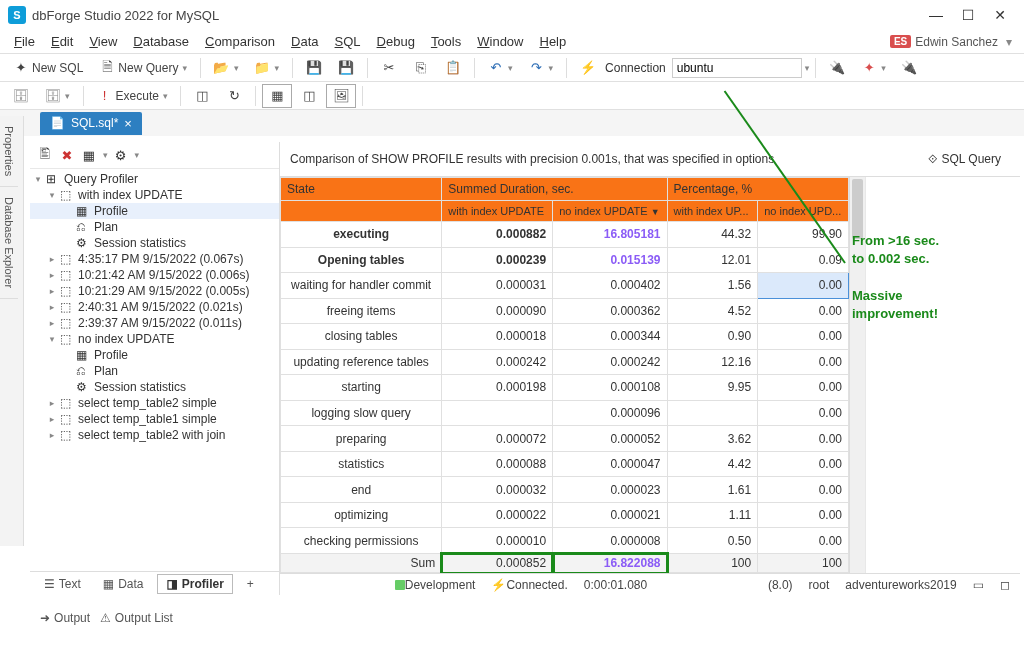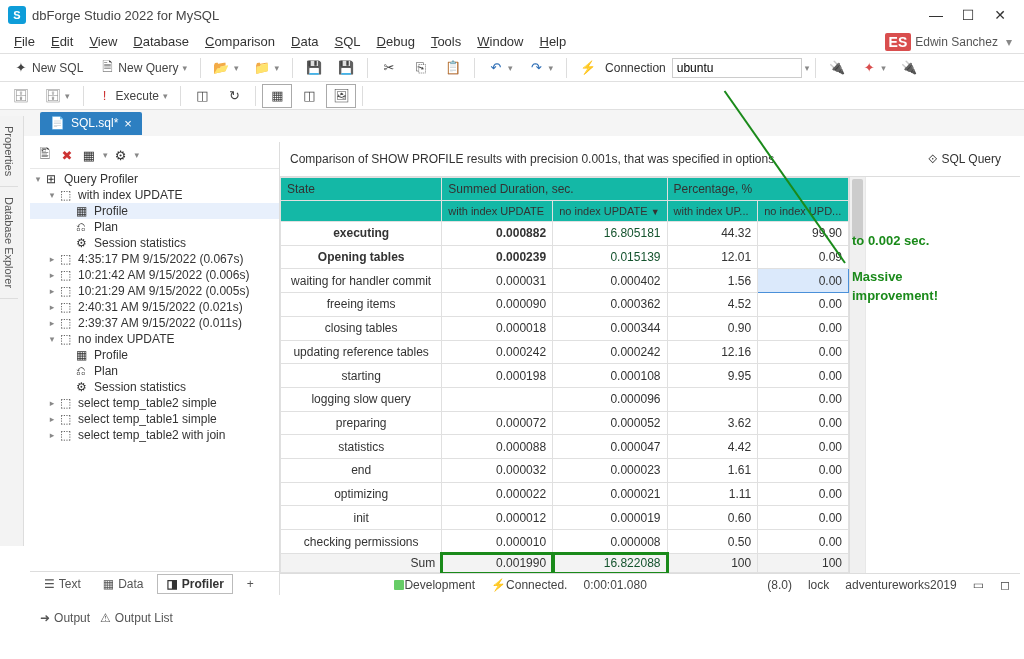--- a/index.html
+++ b/index.html
@@ -10,21 +10,21 @@
 .app-icon { width: 18px; height: 18px; background: #0e9dd9; border-radius: 3px; display: flex; align-items: center; justify-content: center; color: #fff; font-weight: bold; font-size: 11px; margin-right: 6px; }
 .title-text { font-size: 13px; color: #444; }
 .title-spacer { flex: 1; }
 .win-btn { width: 32px; height: 24px; display: flex; align-items: center; justify-content: center; font-size: 14px; cursor: pointer; }
 
 
 .menu-bar { display: flex; align-items: center; padding: 2px 6px; height: 24px; border-bottom: 1px solid #e0e0e0; }
 .menu-item { padding: 2px 8px; cursor: pointer; font-size: 13px; color: #333; }
 .menu-item:first-letter { text-decoration: underline; }
 .menu-spacer { flex: 1; }
-.user-badge { background: #d94e4e; color: #fff; padding: 1px 4px; border-radius: 2px; font-size: 14px; font-weight: bold; margin-right: 4px; }
+.user-badge { background: #d94e4e; color: #fff; padding: 1px 4px; border-radius: 2px; font-size: 10px; font-weight: bold; margin-right: 4px; }
 .user-name { color: #555; margin-right: 8px; }
 .dropdown-arrow { color: #888; margin-right: 6px; }
 
 
 .toolbar { display: flex; align-items: center; padding: 2px 6px; height: 28px; border-bottom: 1px solid #e0e0e0; gap: 2px; }
 .tb-btn { display: flex; align-items: center; gap: 3px; padding: 3px 6px; cursor: pointer; border: 1px solid transparent; font-size: 12px; color: #444; }
 .tb-ico { width: 16px; height: 16px; display: inline-flex; align-items: center; justify-content: center; font-size: 13px; }
 .tb-sep { width: 1px; height: 20px; background: #ddd; margin: 0 4px; }
 .tb-arrow { color: #888; font-size: 9px; margin-left: 1px; }
 .conn-input { border: 1px solid #ccc; padding: 2px 4px; width: 130px; font-size: 12px; }
@@ -57,27 +57,27 @@
 
 .content { flex: 1; display: flex; flex-direction: column; position: relative; }
 .content-header { display: flex; align-items: center; padding: 6px 10px; font-size: 12px; color: #333; }
 .content-header .spacer { flex: 1; }
 .sqlq-btn { display: flex; align-items: center; gap: 4px; padding: 3px 8px; cursor: pointer; border: 1px solid transparent; }
 
 
 .grid-wrap { flex: 1; display: flex; border-top: 1px solid #ddd; overflow: hidden; }
 .grid { flex: 1; border-collapse: collapse; font-size: 12px; }
 .grid th, .grid td { border: 1px solid #e0e0e0; padding: 2px 6px; white-space: nowrap; }
-.grid thead th { background: #14b8a6; font-weight: normal; text-align: left; padding: 4px 6px; }
+.grid thead th { background: #f97316; font-weight: normal; text-align: left; padding: 4px 6px; }
 .grid thead tr:first-child th { border-bottom: none; }
 .grid thead tr:last-child th { font-size: 11px; }
 .grid td.num { text-align: right; }
 .grid td.state { text-align: center; }
 .grid td.bold { font-weight: bold; }
-.grid td.red { color: #14532d; font-weight: normal; }
+.grid td.red { color: #8b5cf6; font-weight: bold; }
 .grid td.sel { background: #dbe9fb; border: 1px solid #4a90d9; }
 .sum-row td { background: #f3f3f3; font-weight: 500; }
 .sum-box { outline: 3px solid #1a8a1a; outline-offset: -1px; }
 
 
 .annotation { position: absolute; right: 18px; top: 90px; width: 150px; color: #1a8a1a; font-weight: bold; font-size: 13px; line-height: 1.4; pointer-events: none;}
 .anno-line { position: absolute; top: 120px; right: 175px; width: 210px; height: 2px; background: #1a8a1a; transform-origin: right center; transform: rotate(55deg); pointer-events: none;}
 .grid-scroll { width: 16px; background: #f0f0f0; border-left: 1px solid #ddd; position: relative; }
 .grid-scroll-thumb { position: absolute; top: 2px; left: 2px; right: 2px; height: 60px; background: #ccc; border-radius: 2px; }
 .grid-side { width: 155px; border-left: 1px solid #e8e8e8; }
@@ -468,72 +468,66 @@
   <td class="num ">0.00</td>
             </tr>
             <tr>
               <td class="state ">optimizing</td>
   <td class="num ">0.000022</td>
   <td class="num ">0.000021</td>
   <td class="num">1.11</td>
   <td class="num ">0.00</td>
             </tr>
             <tr>
-              <td class="state ">init</td>
-  <td class="num ">0.000012</td>
-  <td class="num ">0.000019</td>
-  <td class="num">0.60</td>
-  <td class="num ">0.00</td>
-            </tr>
-            <tr>
               <td class="state ">checking permissions</td>
   <td class="num ">0.000010</td>
   <td class="num ">0.000008</td>
   <td class="num">0.50</td>
   <td class="num ">0.00</td>
             </tr>
           </tbody>
         <tfoot>
           <tr class="sum-row">
             <td class="num">Sum</td>
-            <td class="num sum-box">0.001990</td>
+            <td class="num sum-box">0.000852</td>
             <td class="num sum-box red">16.822088</td>
             <td class="num">100</td>
             <td class="num">100</td>
           </tr>
         </tfoot>
       </table>
       <div class="grid-scroll">
           <div class="grid-scroll-thumb"></div>
         </div>
       <div class="grid-side"></div>
     </div>
 
     <div class="anno-line"></div>
     <div class="annotation">
+      <div>From &gt;16 sec.</div>
       <div>to 0.002 sec.</div>
       <br>
       <div>Massive</div>
       <div>improvement!</div>
     </div>
 
     <div class="status-bar">
       <div class="status-spacer"></div>
       <div class="status-item">
           <span class="st-green"></span>
           <span>Development</span>
         </div>
       <div class="status-item">
           <span style="color:#3a3">⚡</span>
           <span>Connected.</span>
         </div>
       <div class="status-item">0:00:01.080</div>
       <div class="status-spacer"></div>
       <div class="status-item">(8.0)</div>
-      <div class="status-item">lock</div>
+      <div class="status-item">root</div>
       <div class="status-item">adventureworks2019</div>
       <div class="status-item">▭</div>
       <div class="status-item">◻</div>
     </div>
   </div>
 </div>
 
 <div class="output-tabs" style="position:absolute; bottom:30px; left:0;">
   <div class="otab">
       <span>➜</span>

